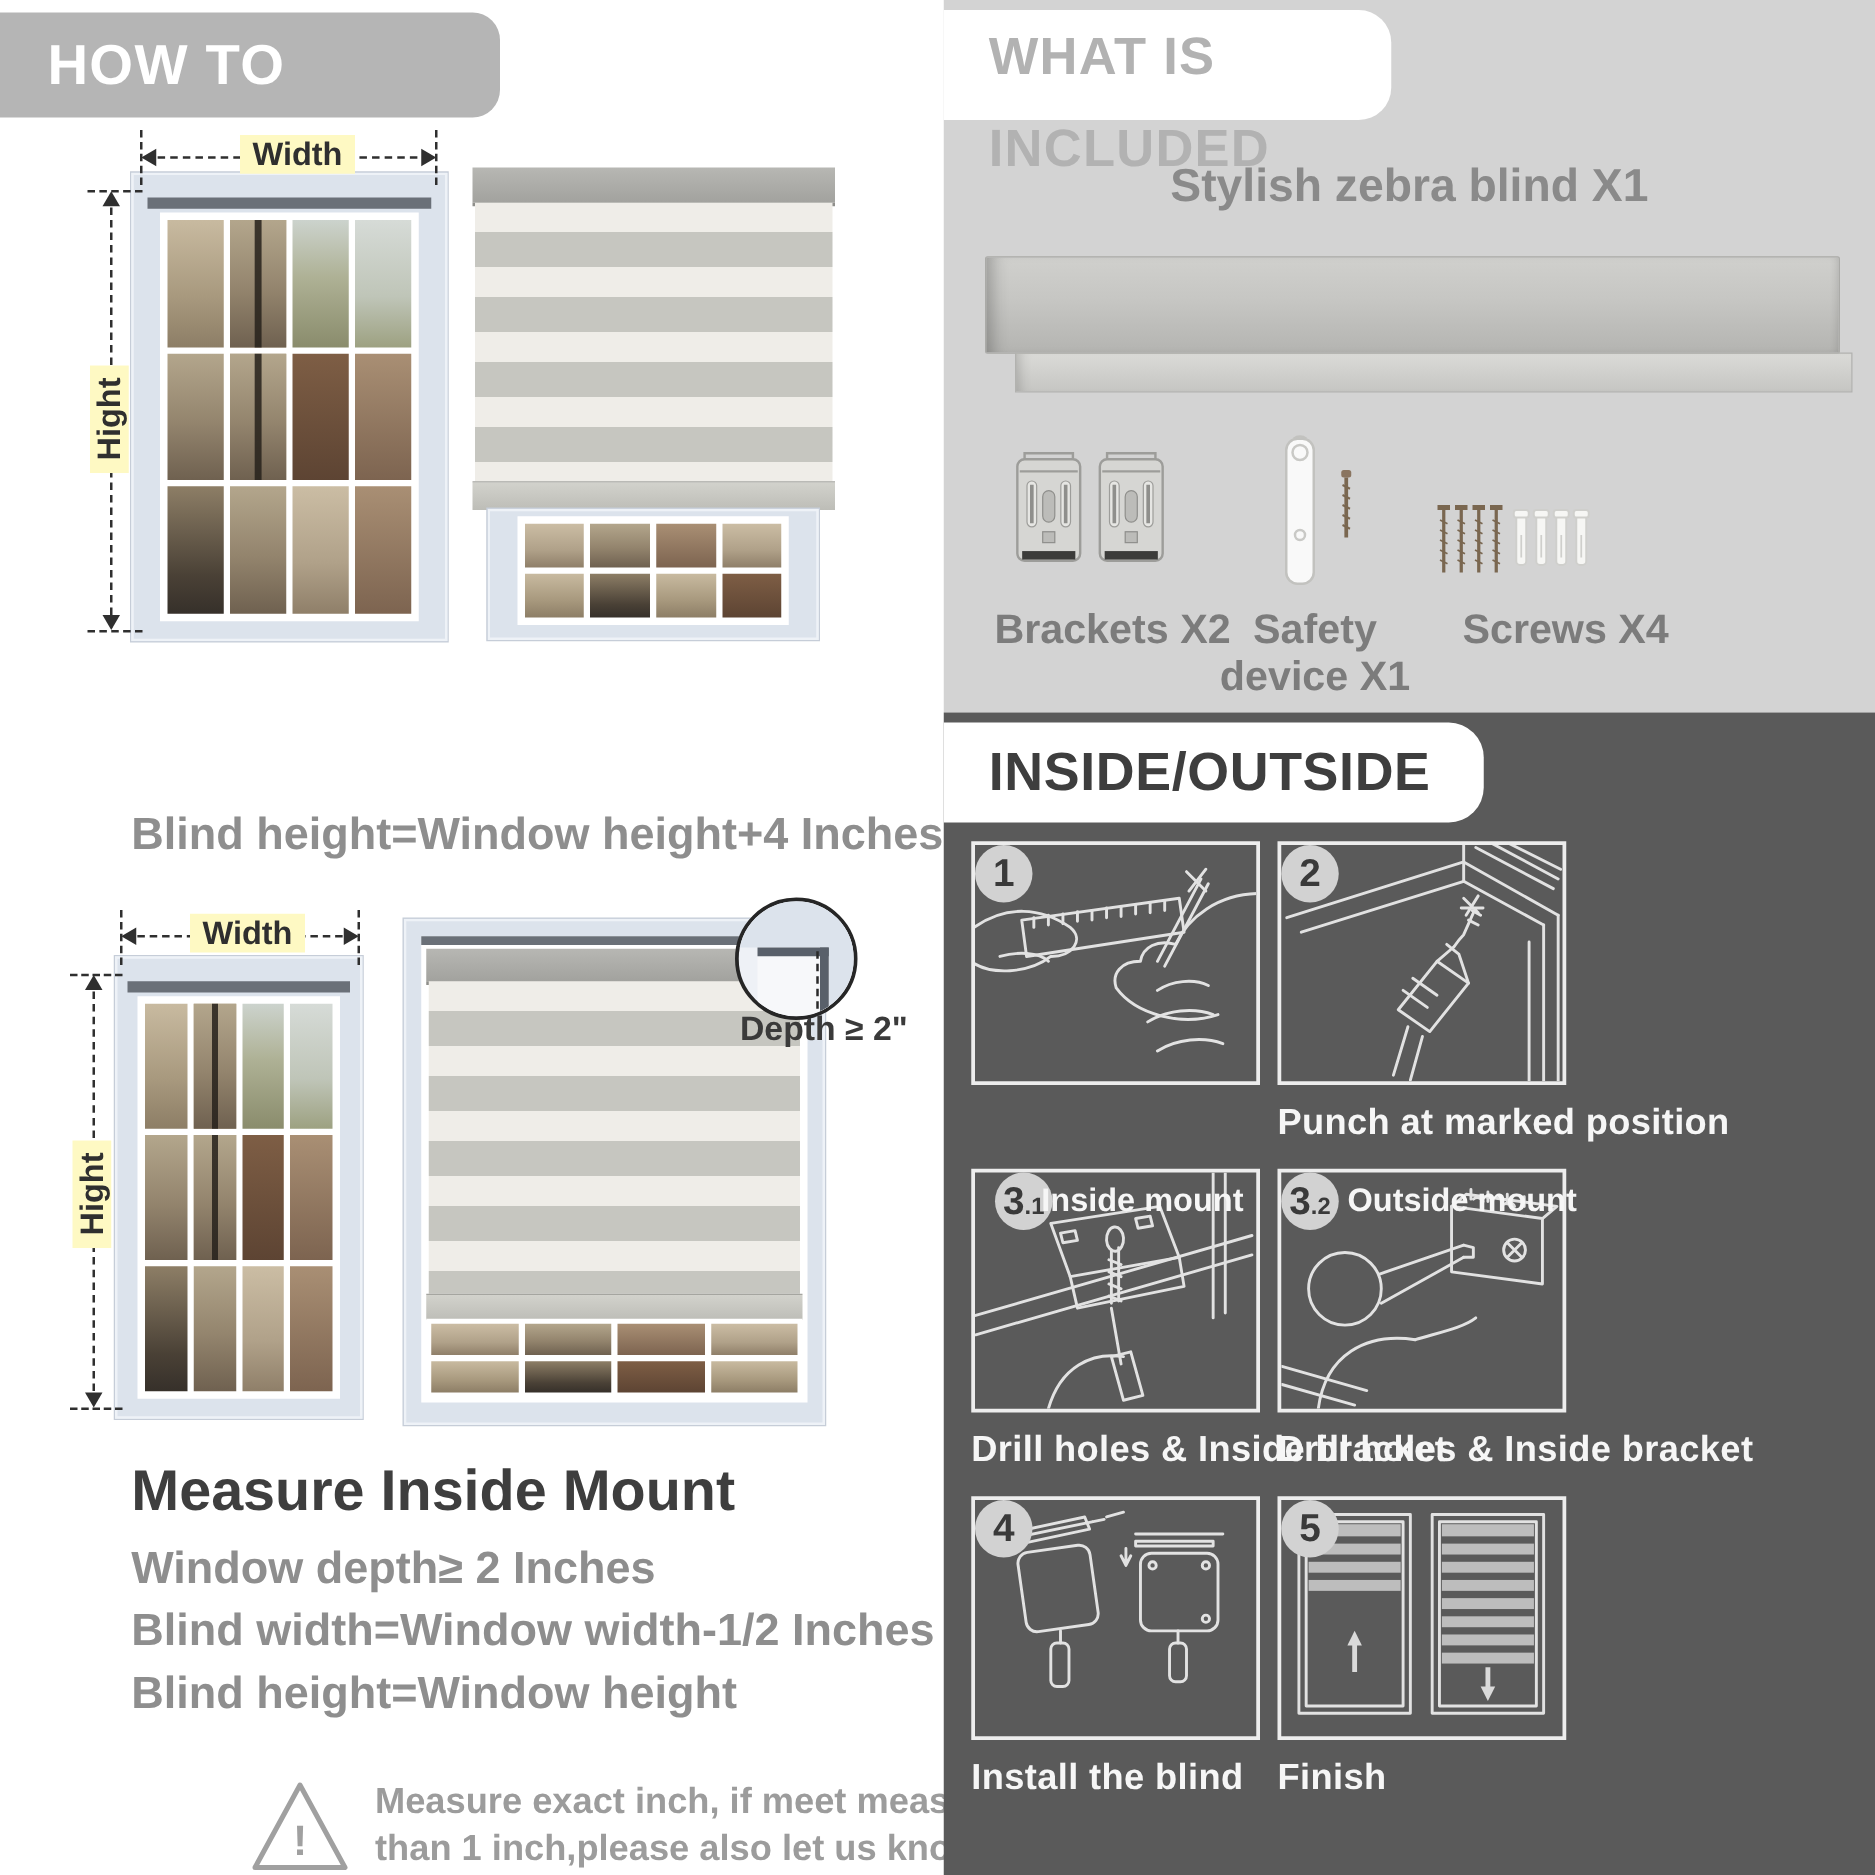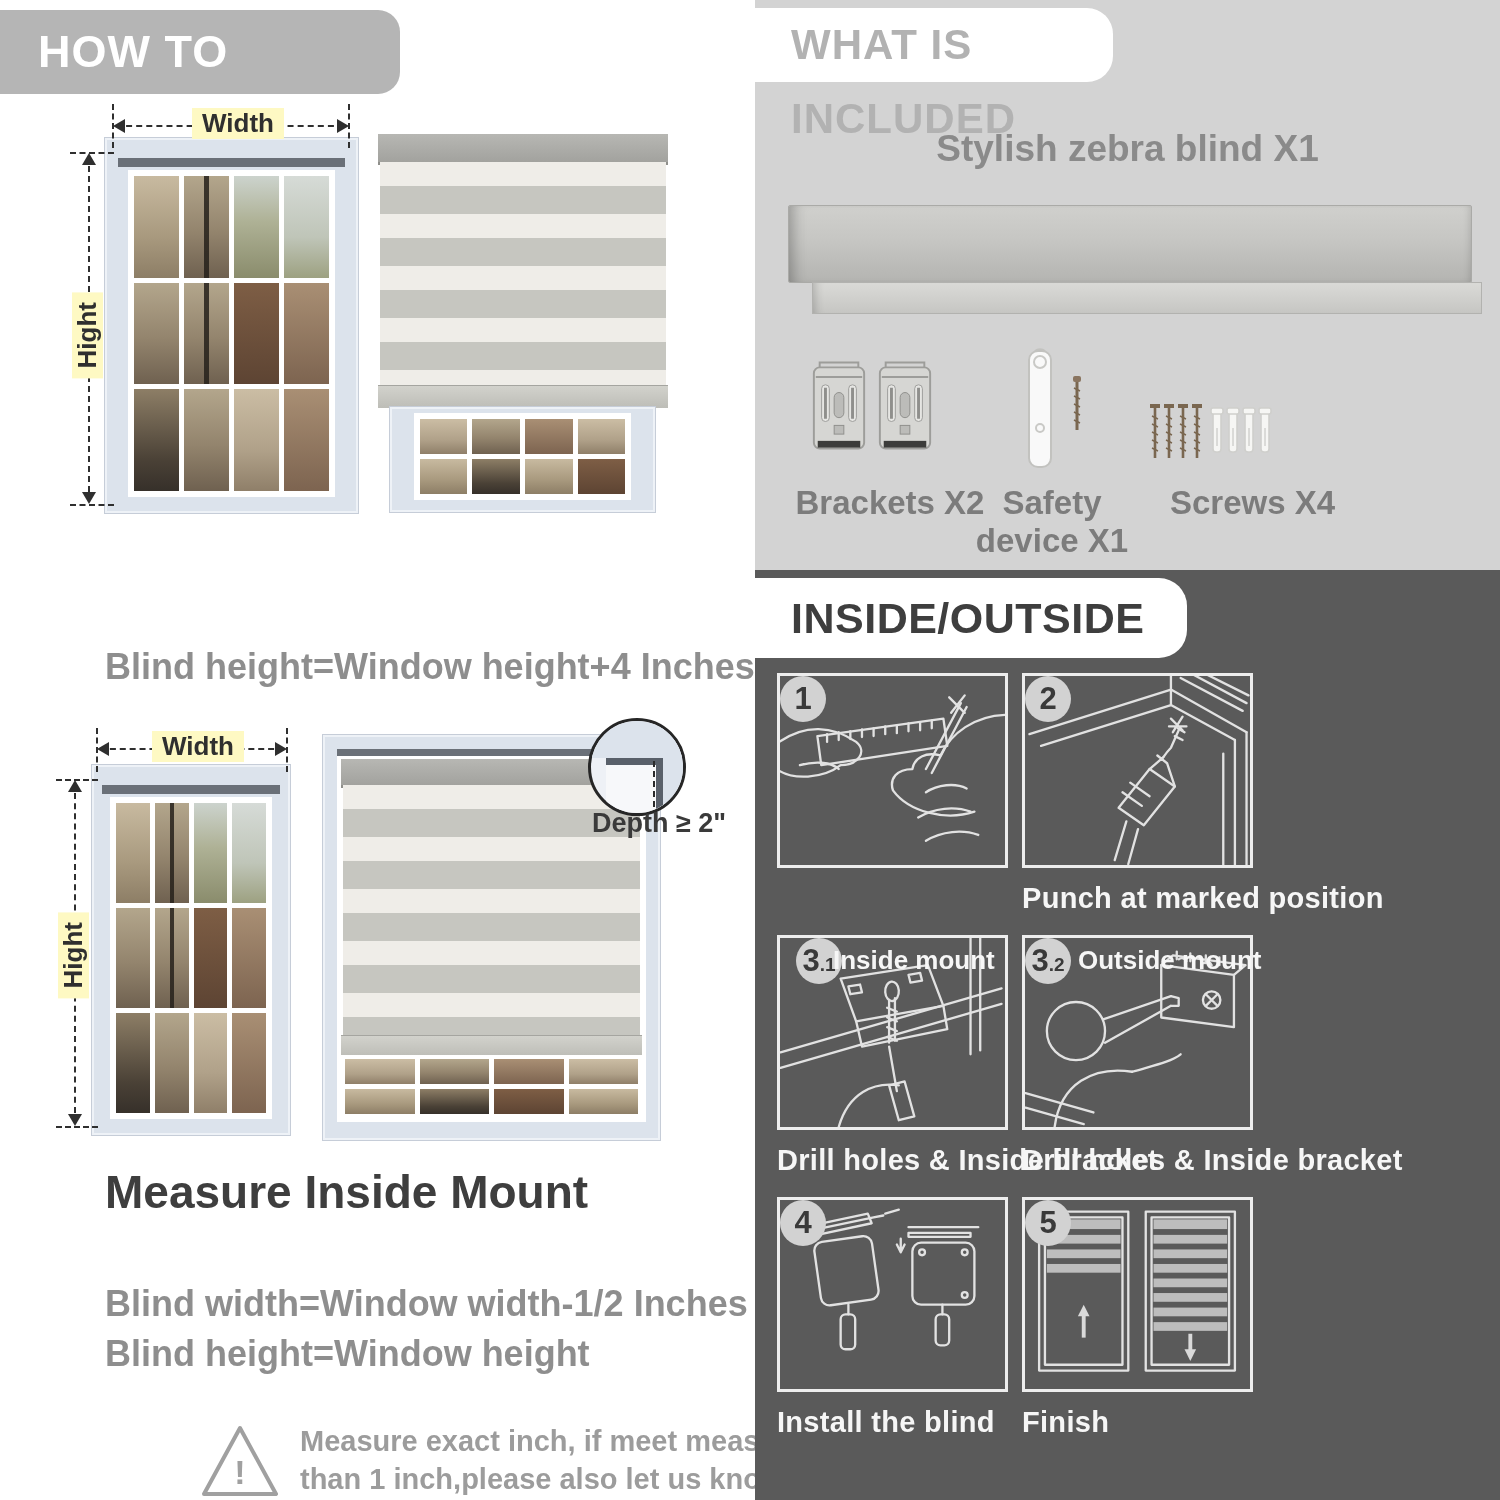--- a/index.html
+++ b/index.html
@@ -9,21 +9,21 @@
     --stripe-gray:#c6c6c0; --stripe-cream:#efede8; --frame-blue:#dce3ec; --rail-gray:#c2c2be;
   }
   html,body{margin:0;padding:0;background:#fff;}
   #page{position:relative;width:1500px;height:1500px;background:var(--page-bg);
         font-family:"Liberation Sans",sans-serif;font-weight:bold;overflow:hidden;}
   .abs{position:absolute;}
   
   .hbar{position:absolute;left:0;top:10px;width:400px;height:84px;background:var(--header-bar);
         border-radius:0 22px 22px 0;color:#fff;font-size:45px;line-height:84px;padding-left:38px;
         letter-spacing:1px;box-sizing:border-box;}
-  .included-band{position:absolute;left:755px;top:8px;width:358px;height:74px;background:#fff;
+  .included-band{position:absolute;left:755px;top:8px;width:358px;height:88px;background:#fff;
         border-radius:0 26px 26px 0;color:var(--included-title);font-size:42px;line-height:74px;
         padding-left:36px;letter-spacing:1px;box-sizing:border-box;}
   .mount-band{position:absolute;left:755px;top:578px;width:432px;height:80px;background:#fff;
         border-radius:0 28px 28px 0;color:var(--heading-dark);font-size:43px;line-height:80px;
         padding-left:36px;letter-spacing:.5px;box-sizing:border-box;}
   
   .light-section{position:absolute;left:755px;top:0;width:745px;height:570px;background:var(--light-section);}
   .dark-section{position:absolute;left:755px;top:570px;width:745px;height:930px;background:var(--dark-section);}
   
   .h-dark{color:var(--heading-dark);font-size:46px;}
@@ -223,20 +223,21 @@
 
   <div class="depth-circle">
     <div class="dc-top"></div>
     <div class="dc-right"></div>
     <div class="dc-L"></div>
     <div class="dc-dash"></div>
   </div>
   <div class="depth-label">Depth ≥ 2"</div>
 
   <div class="abs h-dark" style="left:105px;top:1165px;">Measure Inside Mount</div>
+  <div class="abs t-body" style="left:105px;top:1233px;">Window depth≥ 2 Inches</div>
   <div class="abs t-body" style="left:105px;top:1283px;">Blind width=Window width-1/2 Inches</div>
   <div class="abs t-body" style="left:105px;top:1333px;">Blind height=Window height</div>
 
   <div class="warn-tri">
     <svg width="88" height="84" viewBox="0 0 88 84">
       <path d="M44 8 L80 74 H8 Z" fill="none" stroke="#a0a0a0" stroke-width="4" stroke-linejoin="round"></path>
       <text x="44" y="64" text-anchor="middle" font-size="34" font-family="Liberation Sans,sans-serif" font-weight="bold" fill="#a0a0a0">!</text>
     </svg>
   </div>
   <div class="abs t-warn" style="left:300px;top:1422px;">

